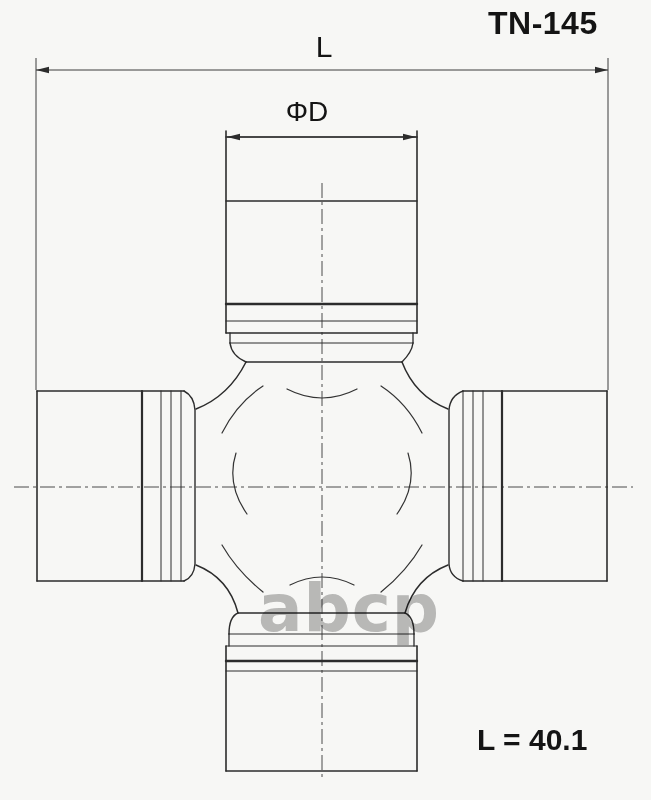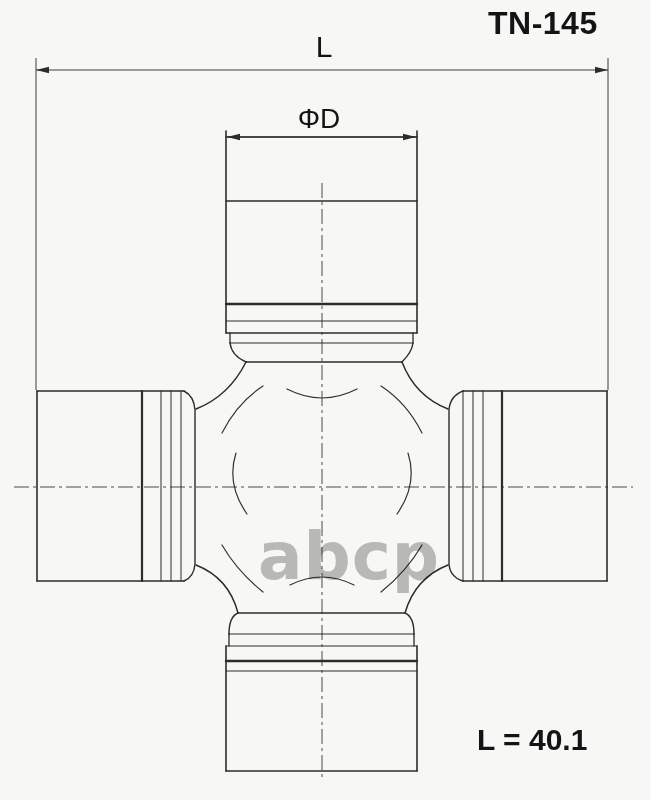--- a/index.html
+++ b/index.html
@@ -21,29 +21,29 @@
 
   .part-number{
     left:488px;top:5px;width:130px;
     font-size:32px;font-weight:700;letter-spacing:0.5px;
   }
   .dim-label-l{
     left:294px;top:30px;width:60px;
     font-size:30px;font-weight:500;text-align:center;
   }
   .dim-label-d{
-    left:284px;top:96px;width:70px;
-    font-size:28px;font-weight:500;text-align:center;margin-top:7px;
+    left:272px;top:96px;width:70px;
+    font-size:28px;font-weight:500;text-align:center;
   }
   .specs{
     left:477px;top:655px;
     font-size:30px;font-weight:700;line-height:34px;
   }
   .watermark{
-    left:349px;top:556px;
+    left:349px;top:608px;
     transform:translate(-50%,-50%);
     font-family:"DejaVu Sans", sans-serif;
     font-size:66px;font-weight:700;
     color:#9f9f9f;opacity:0.68;
     letter-spacing:1px;
     mix-blend-mode:multiply;
   }
 </style>
 </head>
 <body>

